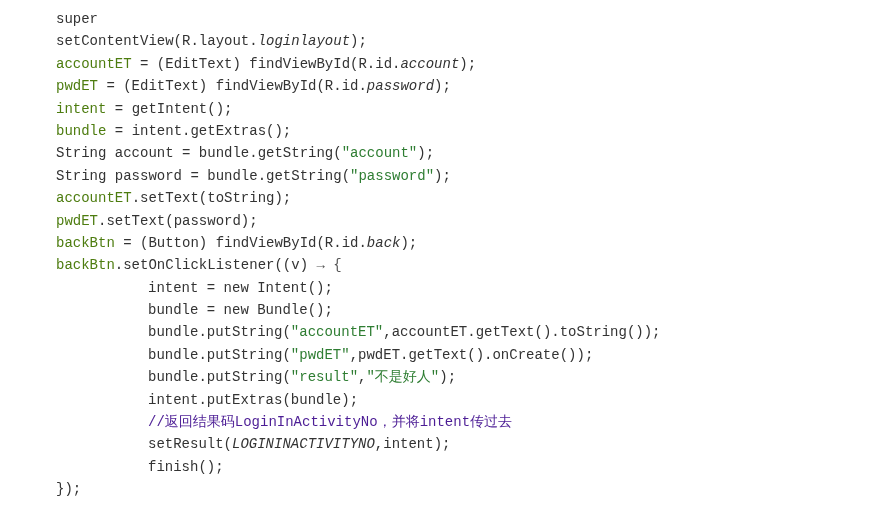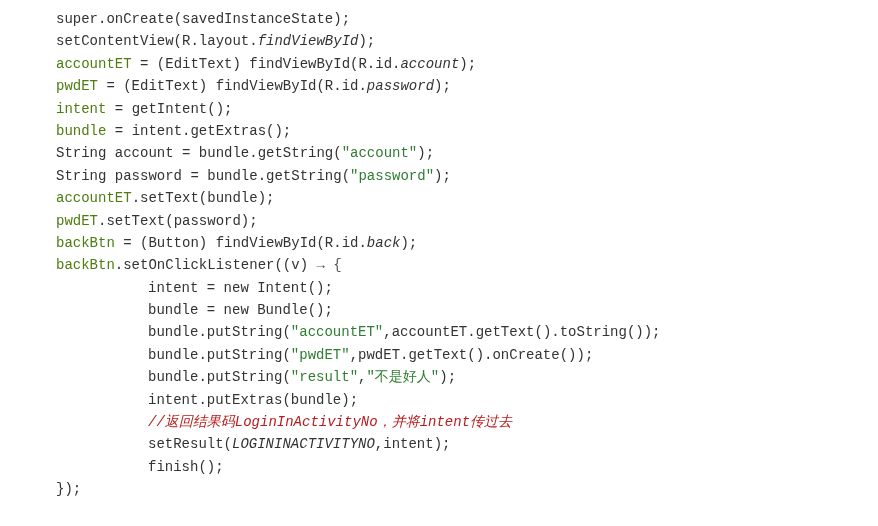--- a/index.html
+++ b/index.html
@@ -31,37 +31,37 @@
     }
 
     .indent-1 { padding-left: 56px; }
     .indent-2 { padding-left: 148px; }
 
     .c-default  { color: #333333; }
     .c-purple   { color: #4d7c0f; }
     .c-string   { color: #2E7D32; }
     .c-italic   { font-style: italic; }
     .c-arrow    { color: #555555; }
-    .c-chinese-comment { color: #b91c1c; font-style: italic; }
+    .c-chinese-comment { color: #4c1d95; }
 
     span { display: inline; }
   </style>
 </head>
 <body>
 
 <div class="code-container">
-<div class="code-line indent-1"><span class="c-default">super</span><span class="c-default">.onCreate(savedInstanceState);</span></div>
-    <div class="code-line indent-1"><span class="c-default">setContentView(R.layout.</span><span class="c-italic c-default">findViewById</span><span class="c-default">);</span></div>
+<div class="code-line indent-1"><span class="c-default">super</span></div>
+    <div class="code-line indent-1"><span class="c-default">setContentView(R.layout.</span><span class="c-italic c-default">loginlayout</span><span class="c-default">);</span></div>
     <div class="code-line indent-1"><span class="c-purple">accountET</span><span class="c-default"> = (EditText) findViewById(R.id.</span><span class="c-italic c-default">account</span><span class="c-default">);</span></div>
     <div class="code-line indent-1"><span class="c-purple">pwdET</span><span class="c-default"> = (EditText) findViewById(R.id.</span><span class="c-italic c-default">password</span><span class="c-default">);</span></div>
     <div class="code-line indent-1"><span class="c-purple">intent</span><span class="c-default"> = getIntent();</span></div>
     <div class="code-line indent-1"><span class="c-purple">bundle</span><span class="c-default"> = intent.getExtras();</span></div>
     <div class="code-line indent-1"><span class="c-default">String account = bundle.getString(</span><span class="c-string">"account"</span><span class="c-default">);</span></div>
     <div class="code-line indent-1"><span class="c-default">String password = bundle.getString(</span><span class="c-string">"password"</span><span class="c-default">);</span></div>
-    <div class="code-line indent-1"><span class="c-purple">accountET</span><span class="c-default">.setText(bundle);</span></div>
+    <div class="code-line indent-1"><span class="c-purple">accountET</span><span class="c-default">.setText(toString);</span></div>
     <div class="code-line indent-1"><span class="c-purple">pwdET</span><span class="c-default">.setText(password);</span></div>
     <div class="code-line indent-1"><span class="c-purple">backBtn</span><span class="c-default"> = (Button) findViewById(R.id.</span><span class="c-italic c-default">back</span><span class="c-default">);</span></div>
     <div class="code-line indent-1"><span class="c-purple">backBtn</span><span class="c-default">.setOnClickListener((v) </span><span class="c-arrow">→ {</span></div>
     <div class="code-line indent-2"><span class="c-default">intent = new Intent();</span></div>
     <div class="code-line indent-2"><span class="c-default">bundle = new Bundle();</span></div>
     <div class="code-line indent-2"><span class="c-default">bundle.putString(</span><span class="c-string">"accountET"</span><span class="c-default">,accountET.getText().toString());</span></div>
     <div class="code-line indent-2"><span class="c-default">bundle.putString(</span><span class="c-string">"pwdET"</span><span class="c-default">,pwdET.getText().onCreate());</span></div>
     <div class="code-line indent-2"><span class="c-default">bundle.putString(</span><span class="c-string">"result"</span><span class="c-default">,</span><span class="c-string">"不是好人"</span><span class="c-default">);</span></div>
     <div class="code-line indent-2"><span class="c-default">intent.putExtras(bundle);</span></div>
     <div class="code-line indent-2"><span class="c-chinese-comment">//返回结果码LoginInActivityNo，并将intent传过去</span></div>

